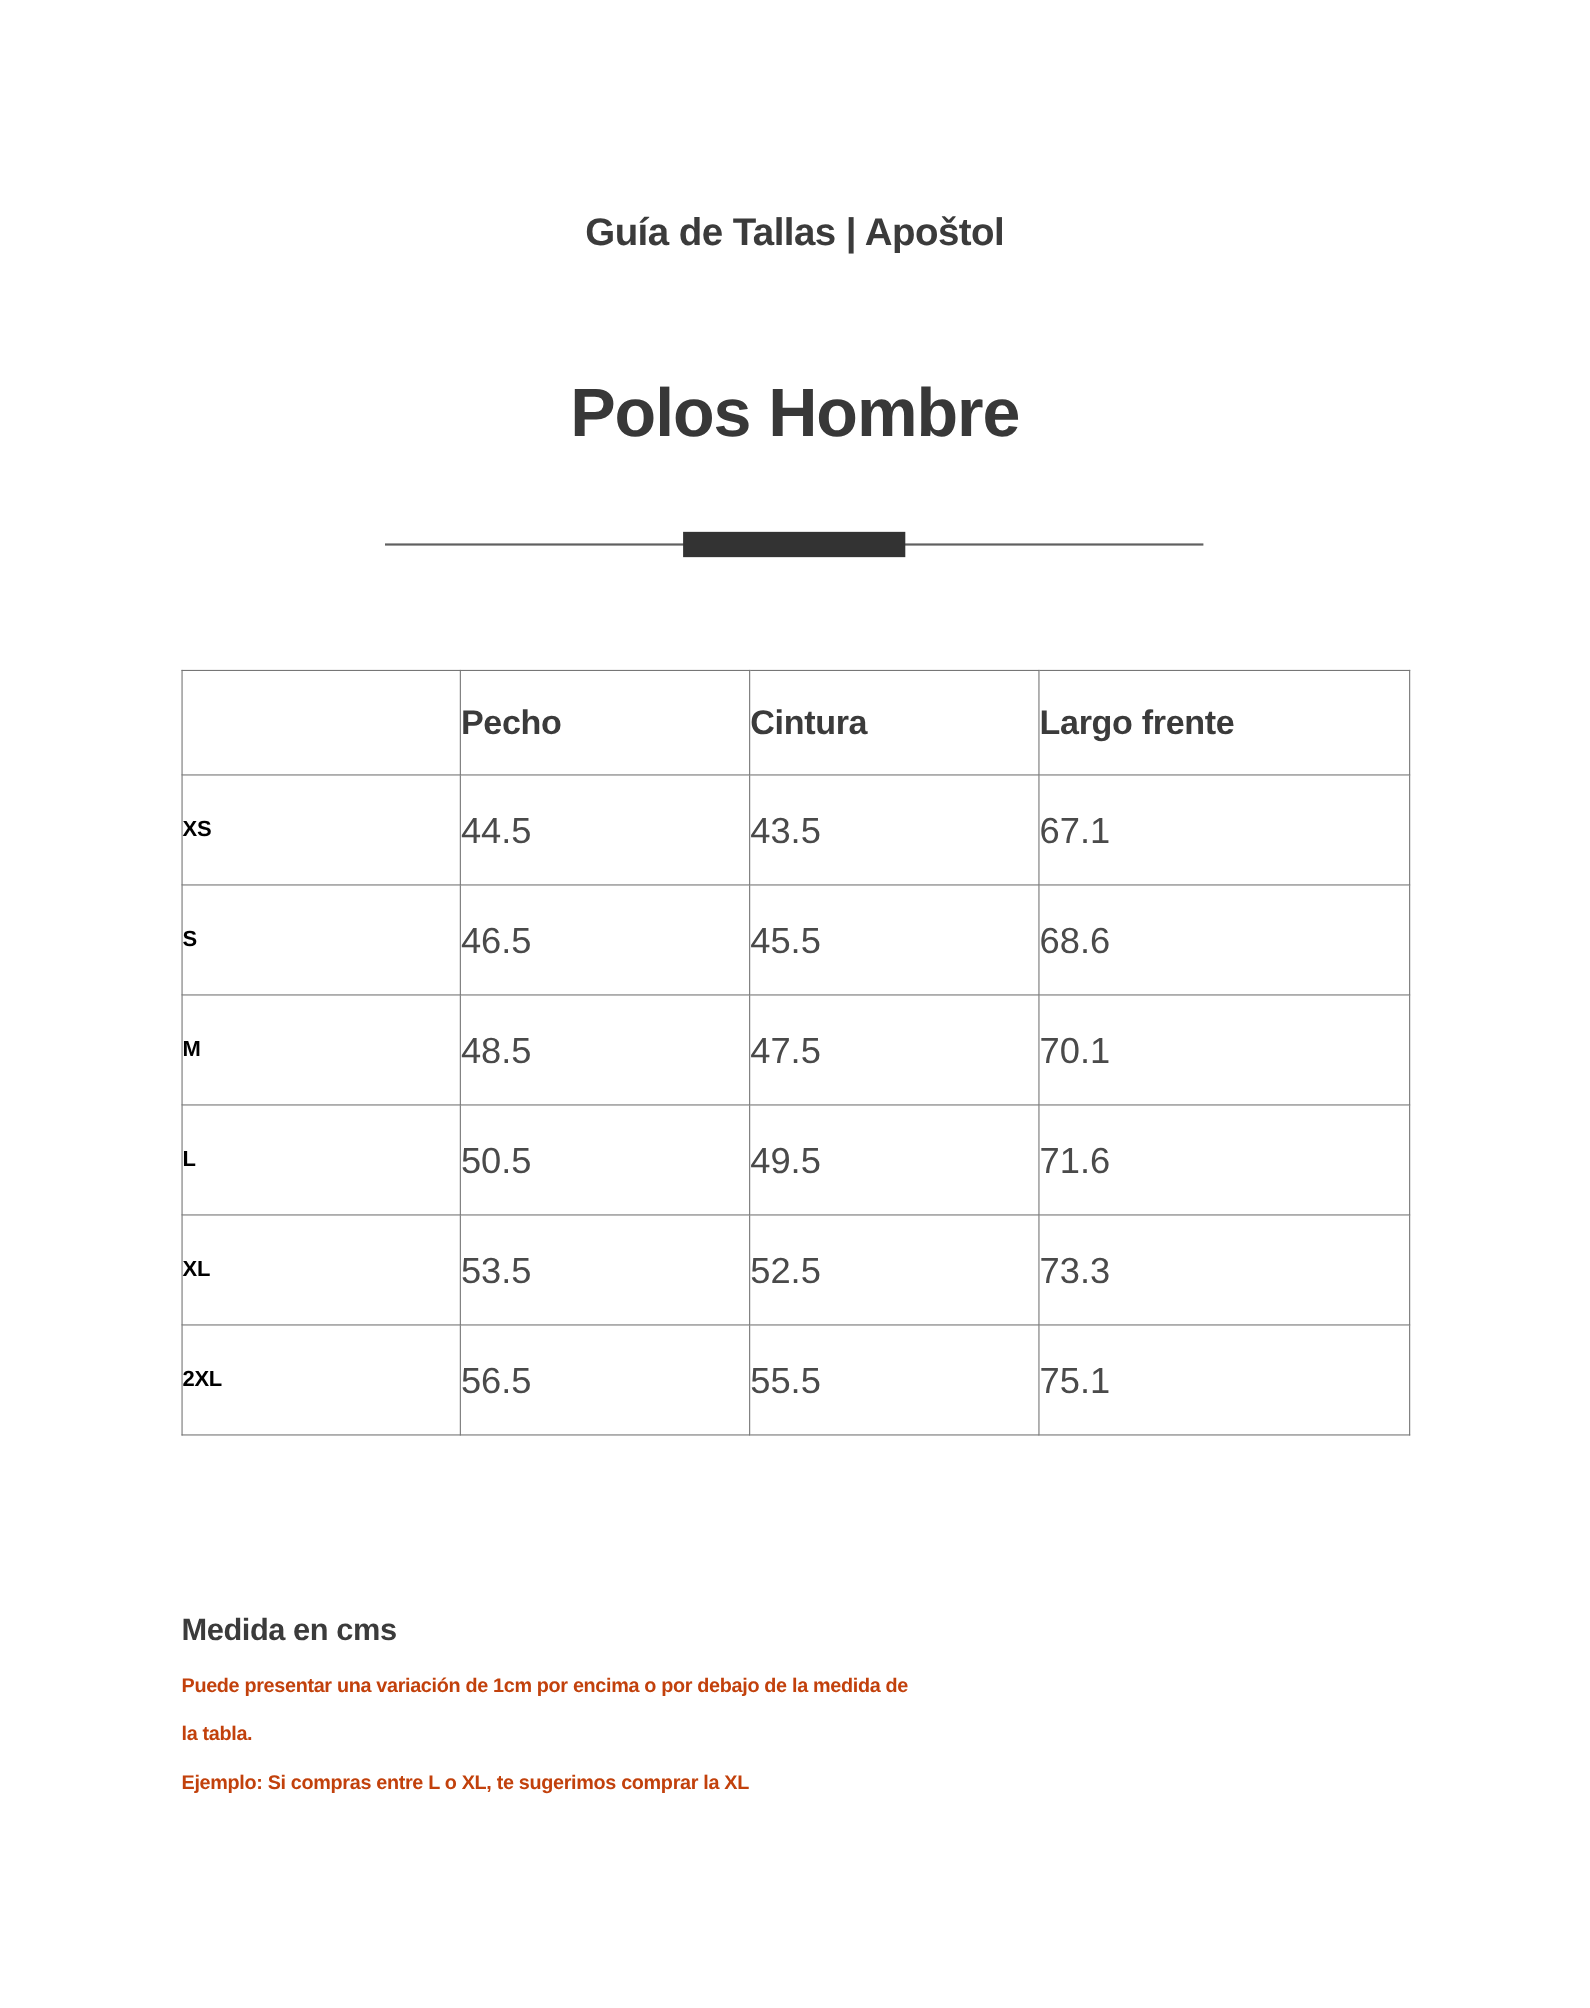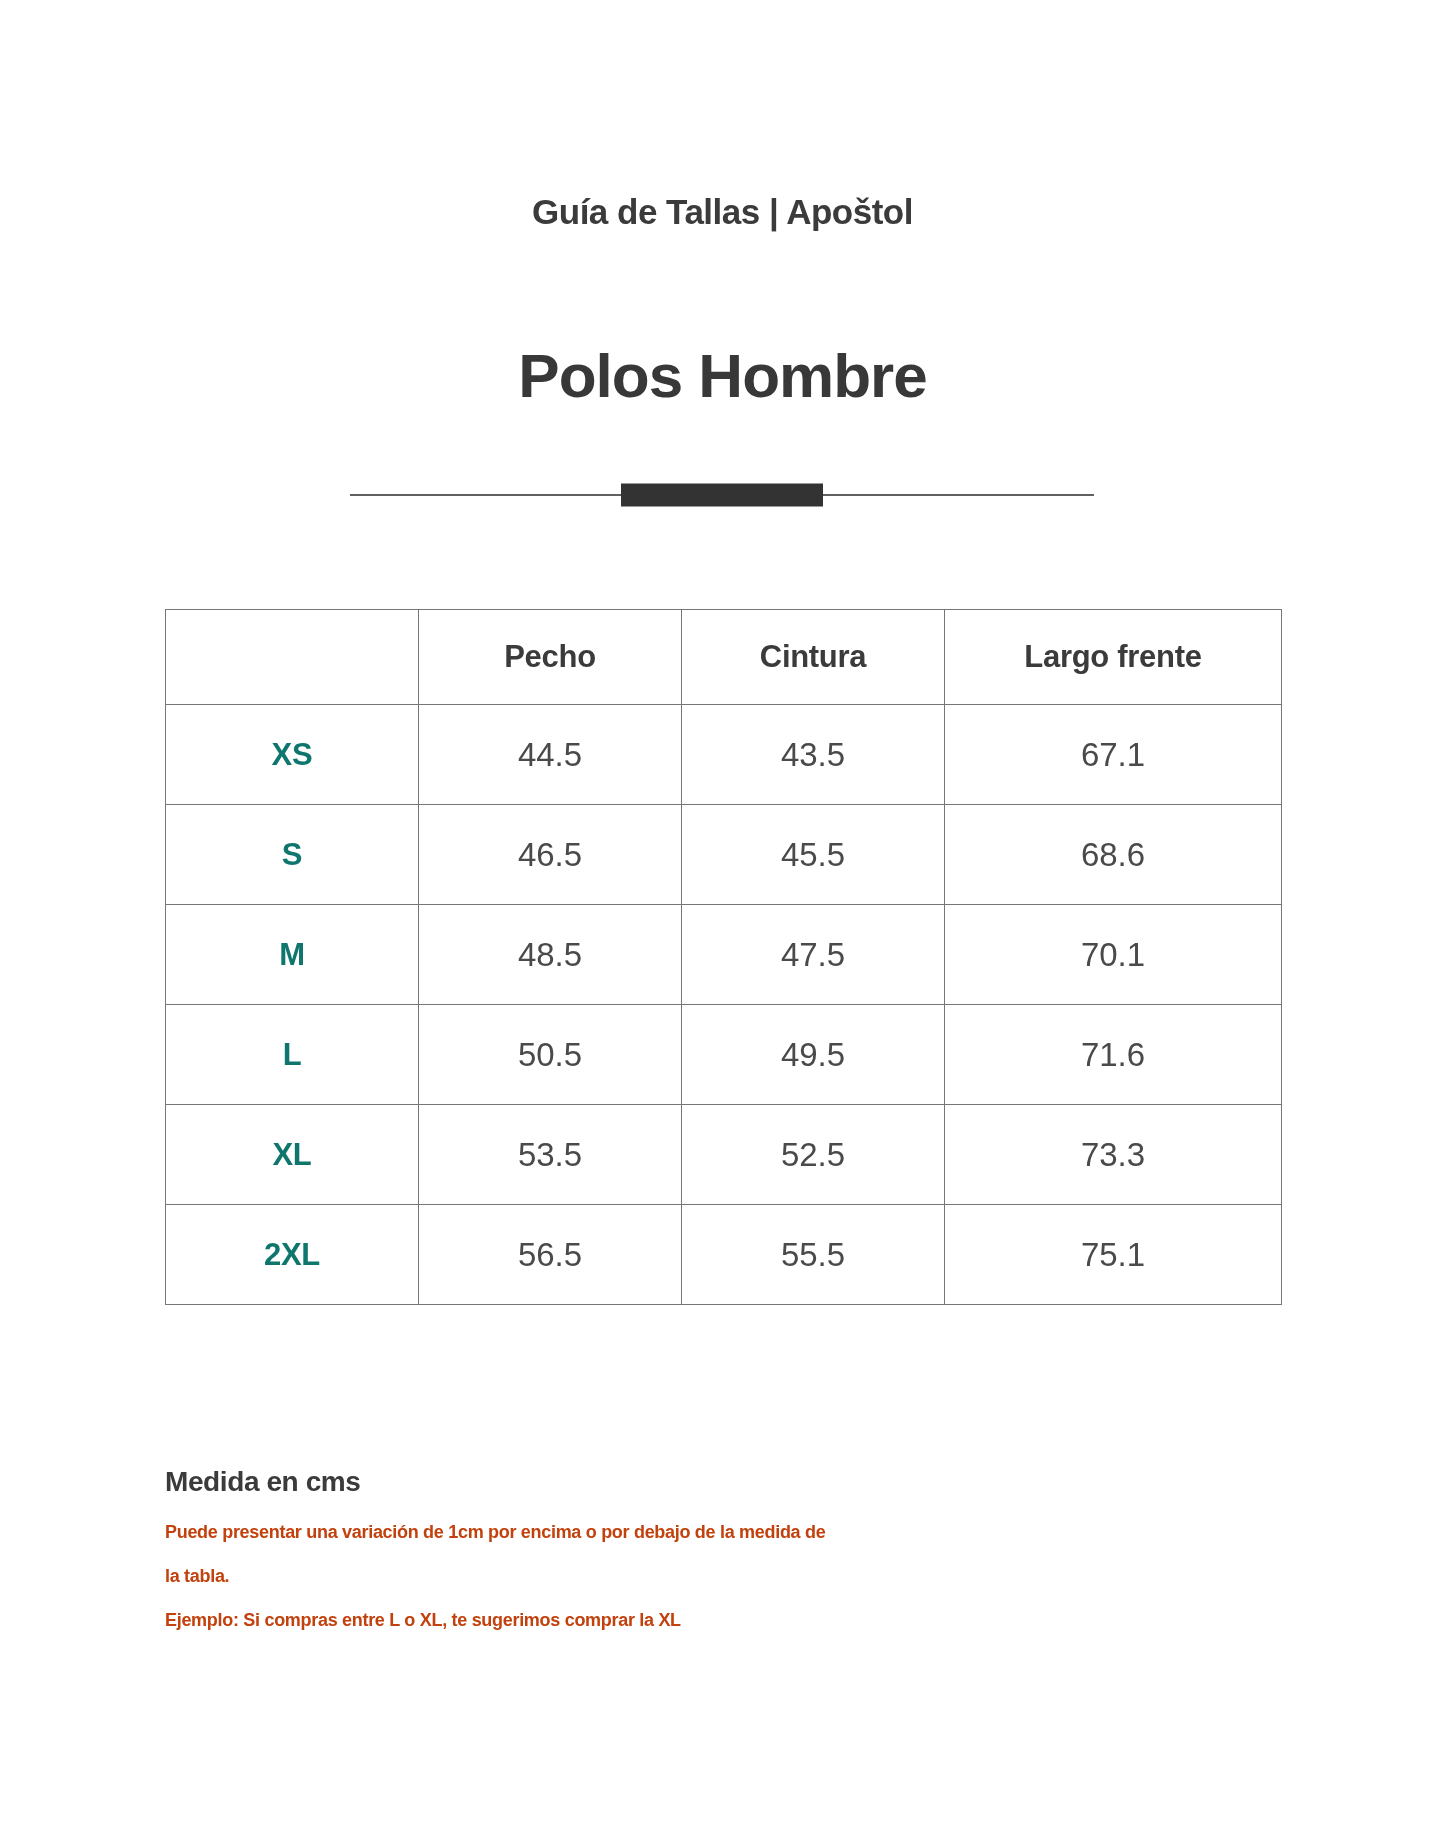--- a/index.html
+++ b/index.html
@@ -58,39 +58,39 @@
     position: absolute;
     top: 609px;
     left: 165px;
     width: 1116px;
     border-collapse: collapse;
     table-layout: fixed;
   }
   .size-table th,
   .size-table td {
     border: 1px solid #767676;
-    text-align: center;
+    text-align: left;
     vertical-align: middle;
     padding: 0;
   }
   .size-table thead th {
     height: 94px;
     font-size: 31px;
     font-weight: 700;
     letter-spacing: -0.3px;
     color: #3b3b3b;
   }
   .size-table tbody td {
     height: 99px;
   }
   td.size-cell {
-    font-size: 31px;
+    font-size: 20px;
     font-weight: 700;
     letter-spacing: -0.3px;
-    color: #0f766e;
+    color: #000000;
   }
   td.value-cell {
     font-size: 33px;
     font-weight: 400;
     color: #4a4a4a;
   }
   .notes {
     position: absolute;
     top: 1462px;
     left: 165px;

